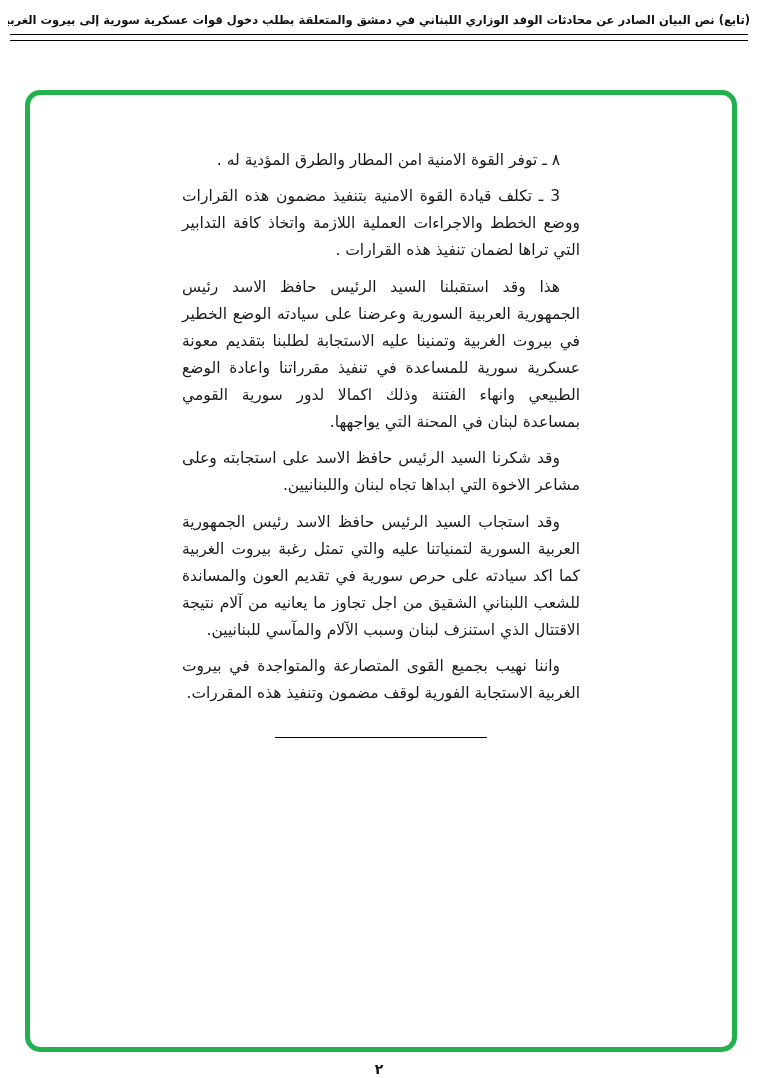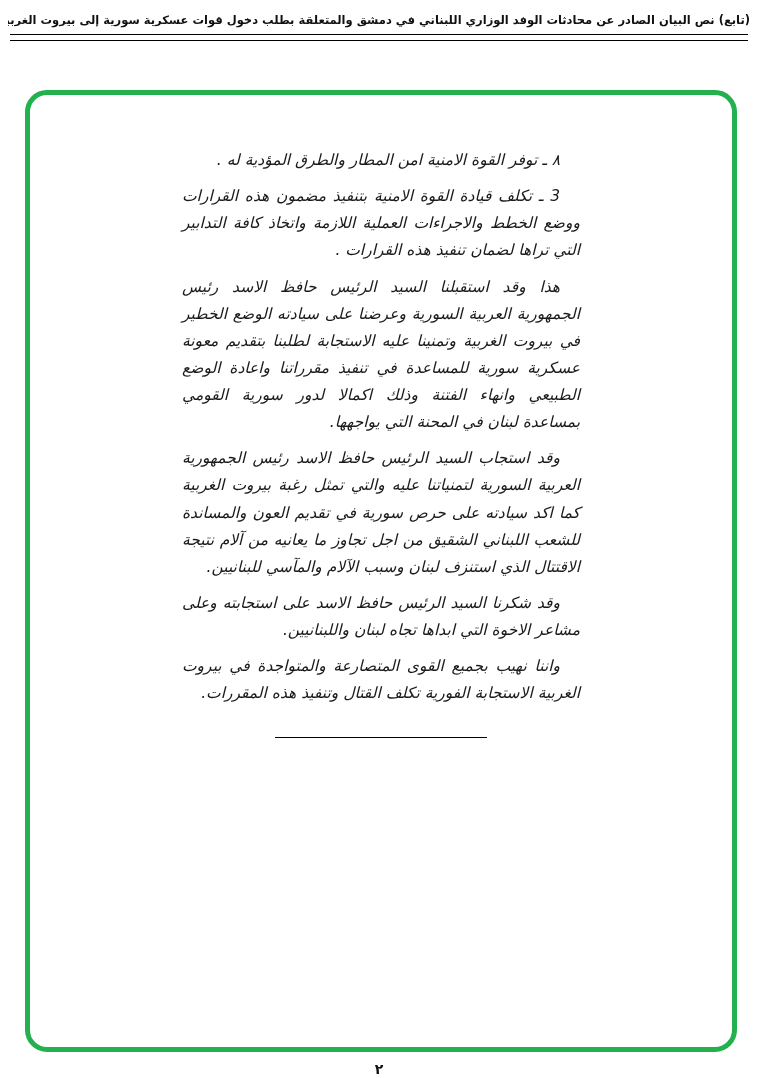--- a/index.html
+++ b/index.html
@@ -44,23 +44,22 @@
     overflow: hidden;
   }
   
   .green-frame {
     position: absolute;
     top: 90px;
     left: 25px;
     right: 21px;
     bottom: 26px;
     border: 5px solid #22b14c;
-    border-radius: 22px;
+    border-radius: 15px;
     background: #ffffff;
-    font-style: italic;
   }
   
   .text-block {
     width: 398px;
     margin: 52px auto 0 auto;
     direction: rtl;
     text-align: justify;
     font-size: 15.5px;
     line-height: 1.75;
     color: #1a1a1a;
@@ -97,23 +96,23 @@
     <div class="doc-title">(تابع) نص البيان الصادر عن محادثات الوفد الوزاري اللبناني في دمشق والمتعلقة بطلب دخول قوات عسكرية سورية إلى بيروت الغربية</div>
     <hr class="rule">
     <hr class="rule">
   </header>
 
   <div class="green-frame">
     <div class="text-block">
       <p>٨ ـ توفر القوة الامنية امن المطار والطرق المؤدية له .</p>
       <p>3 ـ تكلف قيادة القوة الامنية بتنفيذ مضمون هذه القرارات ووضع الخطط والاجراءات العملية اللازمة واتخاذ كافة التدابير التي تراها لضمان تنفيذ هذه القرارات .</p>
       <p>هذا وقد استقبلنا السيد الرئيس حافظ الاسد رئيس الجمهورية العربية السورية وعرضنا على سيادته الوضع الخطير في بيروت الغربية وتمنينا عليه الاستجابة لطلبنا بتقديم معونة عسكرية سورية للمساعدة في تنفيذ مقرراتنا واعادة الوضع الطبيعي وانهاء الفتنة وذلك اكمالا لدور سورية القومي بمساعدة لبنان في المحنة التي يواجهها.</p>
+      <p>وقد شكرنا السيد الرئيس حافظ الاسد على استجابته وعلى مشاعر الاخوة التي ابداها تجاه لبنان واللبنانيين.</p>
       <p>وقد استجاب السيد الرئيس حافظ الاسد رئيس الجمهورية العربية السورية لتمنياتنا عليه والتي تمثل رغبة بيروت الغربية كما اكد سيادته على حرص سورية في تقديم العون والمساندة للشعب اللبناني الشقيق من اجل تجاوز ما يعانيه من آلام نتيجة الاقتتال الذي استنزف لبنان وسبب الآلام والمآسي للبنانيين.</p>
-      <p>وقد شكرنا السيد الرئيس حافظ الاسد على استجابته وعلى مشاعر الاخوة التي ابداها تجاه لبنان واللبنانيين.</p>
-      <p>واننا نهيب بجميع القوى المتصارعة والمتواجدة في بيروت الغربية الاستجابة الفورية تكلف القتال وتنفيذ هذه المقررات.</p>
+      <p>واننا نهيب بجميع القوى المتصارعة والمتواجدة في بيروت الغربية الاستجابة الفورية لوقف مضمون وتنفيذ هذه المقررات.</p>
       <div class="end-divider"></div>
     </div>
   </div>
 
   <footer class="page-footer">
     <span class="page-number">٢</span>
   </footer>
 
 </div>
 

